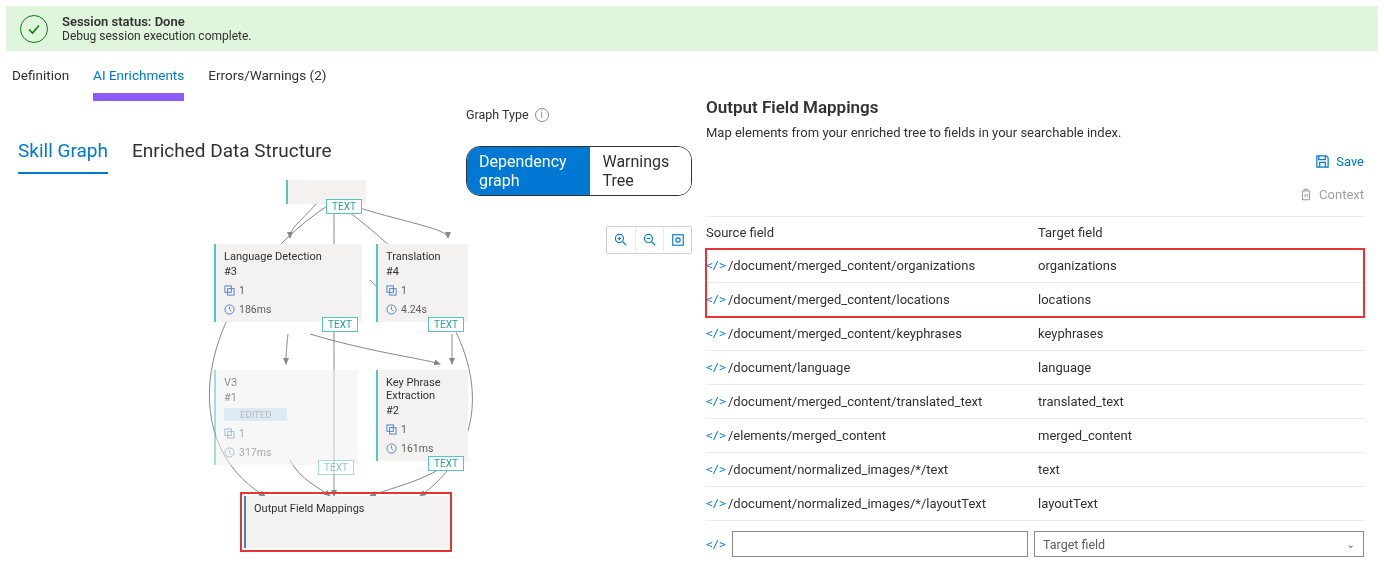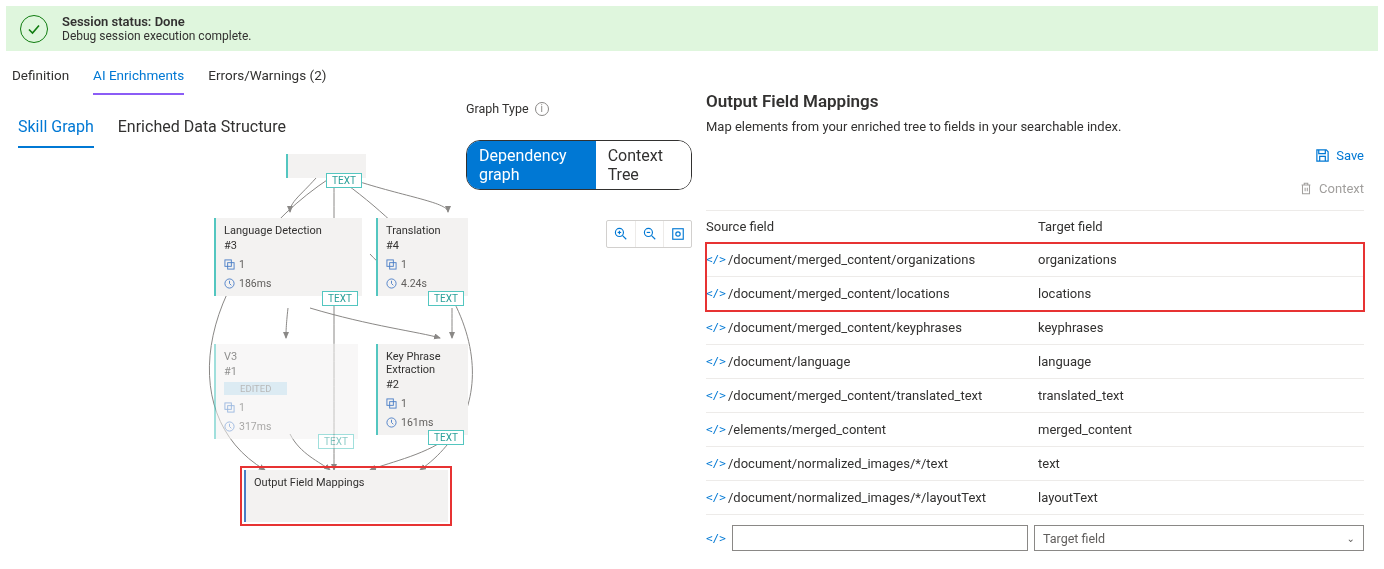--- a/index.html
+++ b/index.html
@@ -26,25 +26,25 @@
     display: flex; align-items: center; justify-content: center;
     margin-right: 14px;
     color: #107c10;
   }
   .status-title { font-weight: 600; font-size: 13px; }
   .status-sub { font-size: 12px; color: #323130; }
 
   
   .top-tabs { display: flex; gap: 24px; padding: 8px 12px 0 12px; }
   .top-tab { padding: 6px 0 10px 0; font-size: 13.5px; color: #323130; cursor: pointer; }
-  .top-tab.active { border-bottom: 2px solid #8b5cf6; color: #0078d4; }
+  .top-tab.active { border-bottom: 8px solid #8b5cf6; color: #0078d4; }
 
   
   .sub-tabs { display: flex; gap: 24px; padding: 18px 12px 6px 18px; }
-  .sub-tab { padding: 4px 0 10px 0; font-size: 16px; color: #323130; cursor: pointer; }
+  .sub-tab { padding: 4px 0 10px 0; font-size: 19px; color: #323130; cursor: pointer; margin-top: 16px; }
   .sub-tab.active { border-bottom: 2px solid #0078d4; color: #0078d4; }
 
   
   .pane-wrap { display: flex; }
   .left-pane { width: 692px; position: relative; padding: 0 0 20px 0; }
   .right-pane { flex: 1; padding: 0 20px 20px 14px; }
 
   
   .graph-controls {
     position: absolute;
@@ -209,21 +209,21 @@
       <div class="sub-tab">Enriched Data Structure</div>
     </div>
 
     <div class="graph-controls">
       <div class="graph-type-row">
         <span>Graph Type</span>
         <span class="info-icon">i</span>
       </div>
       <div class="toggle-pill">
         <span class="toggle-opt active">Dependency graph</span>
-        <span class="toggle-opt">Context Tree</span>
+        <span class="toggle-opt">Warnings Tree</span>
       </div>
       <div class="graph-tools">
         <div class="graph-tool">
           <svg width="14" height="14" viewBox="0 0 16 16">
               <circle cx="6.2" cy="6.2" r="4.6" fill="none" stroke="#0078d4" stroke-width="1.3"></circle>
               <line x1="9.8" y1="9.8" x2="14" y2="14" stroke="#0078d4" stroke-width="1.3"></line>
               <line x1="4.2" y1="6.2" x2="8.2" y2="6.2" stroke="#0078d4" stroke-width="1.3"></line>
               <line x1="6.2" y1="4.2" x2="6.2" y2="8.2" stroke="#0078d4" stroke-width="1.3"></line>
             </svg>
         </div>

